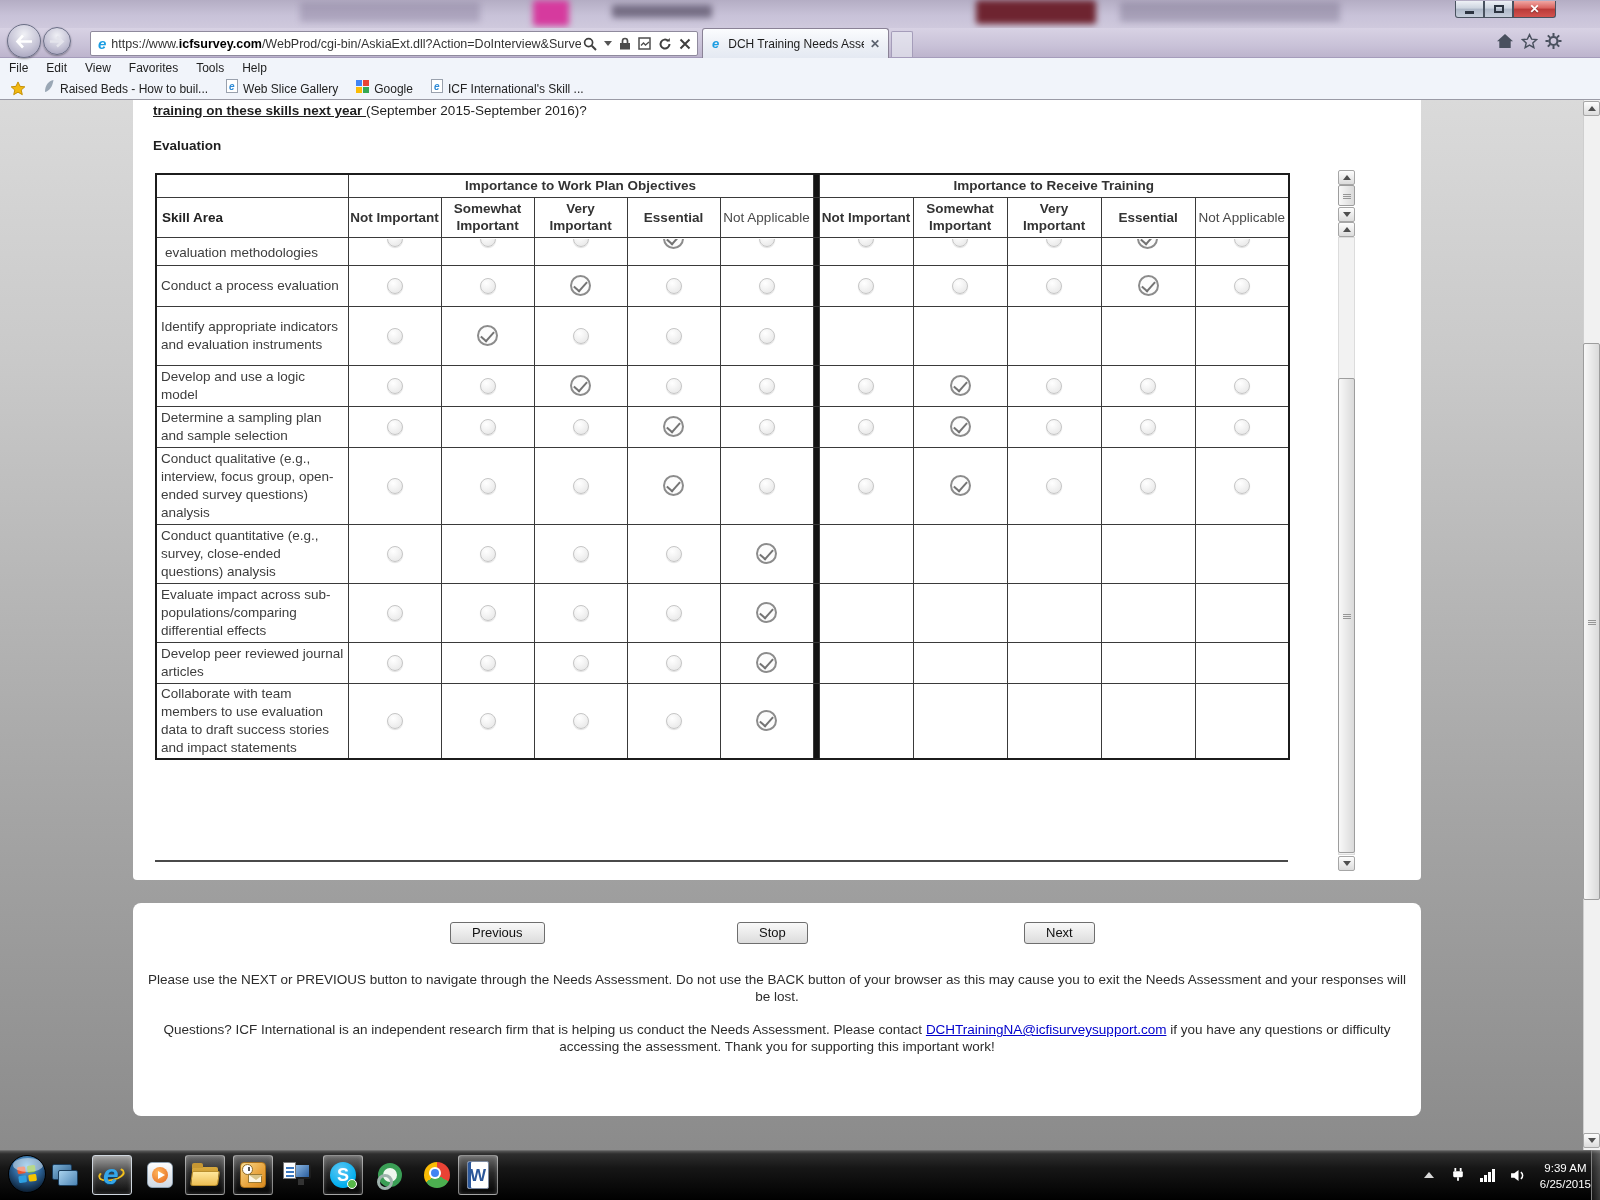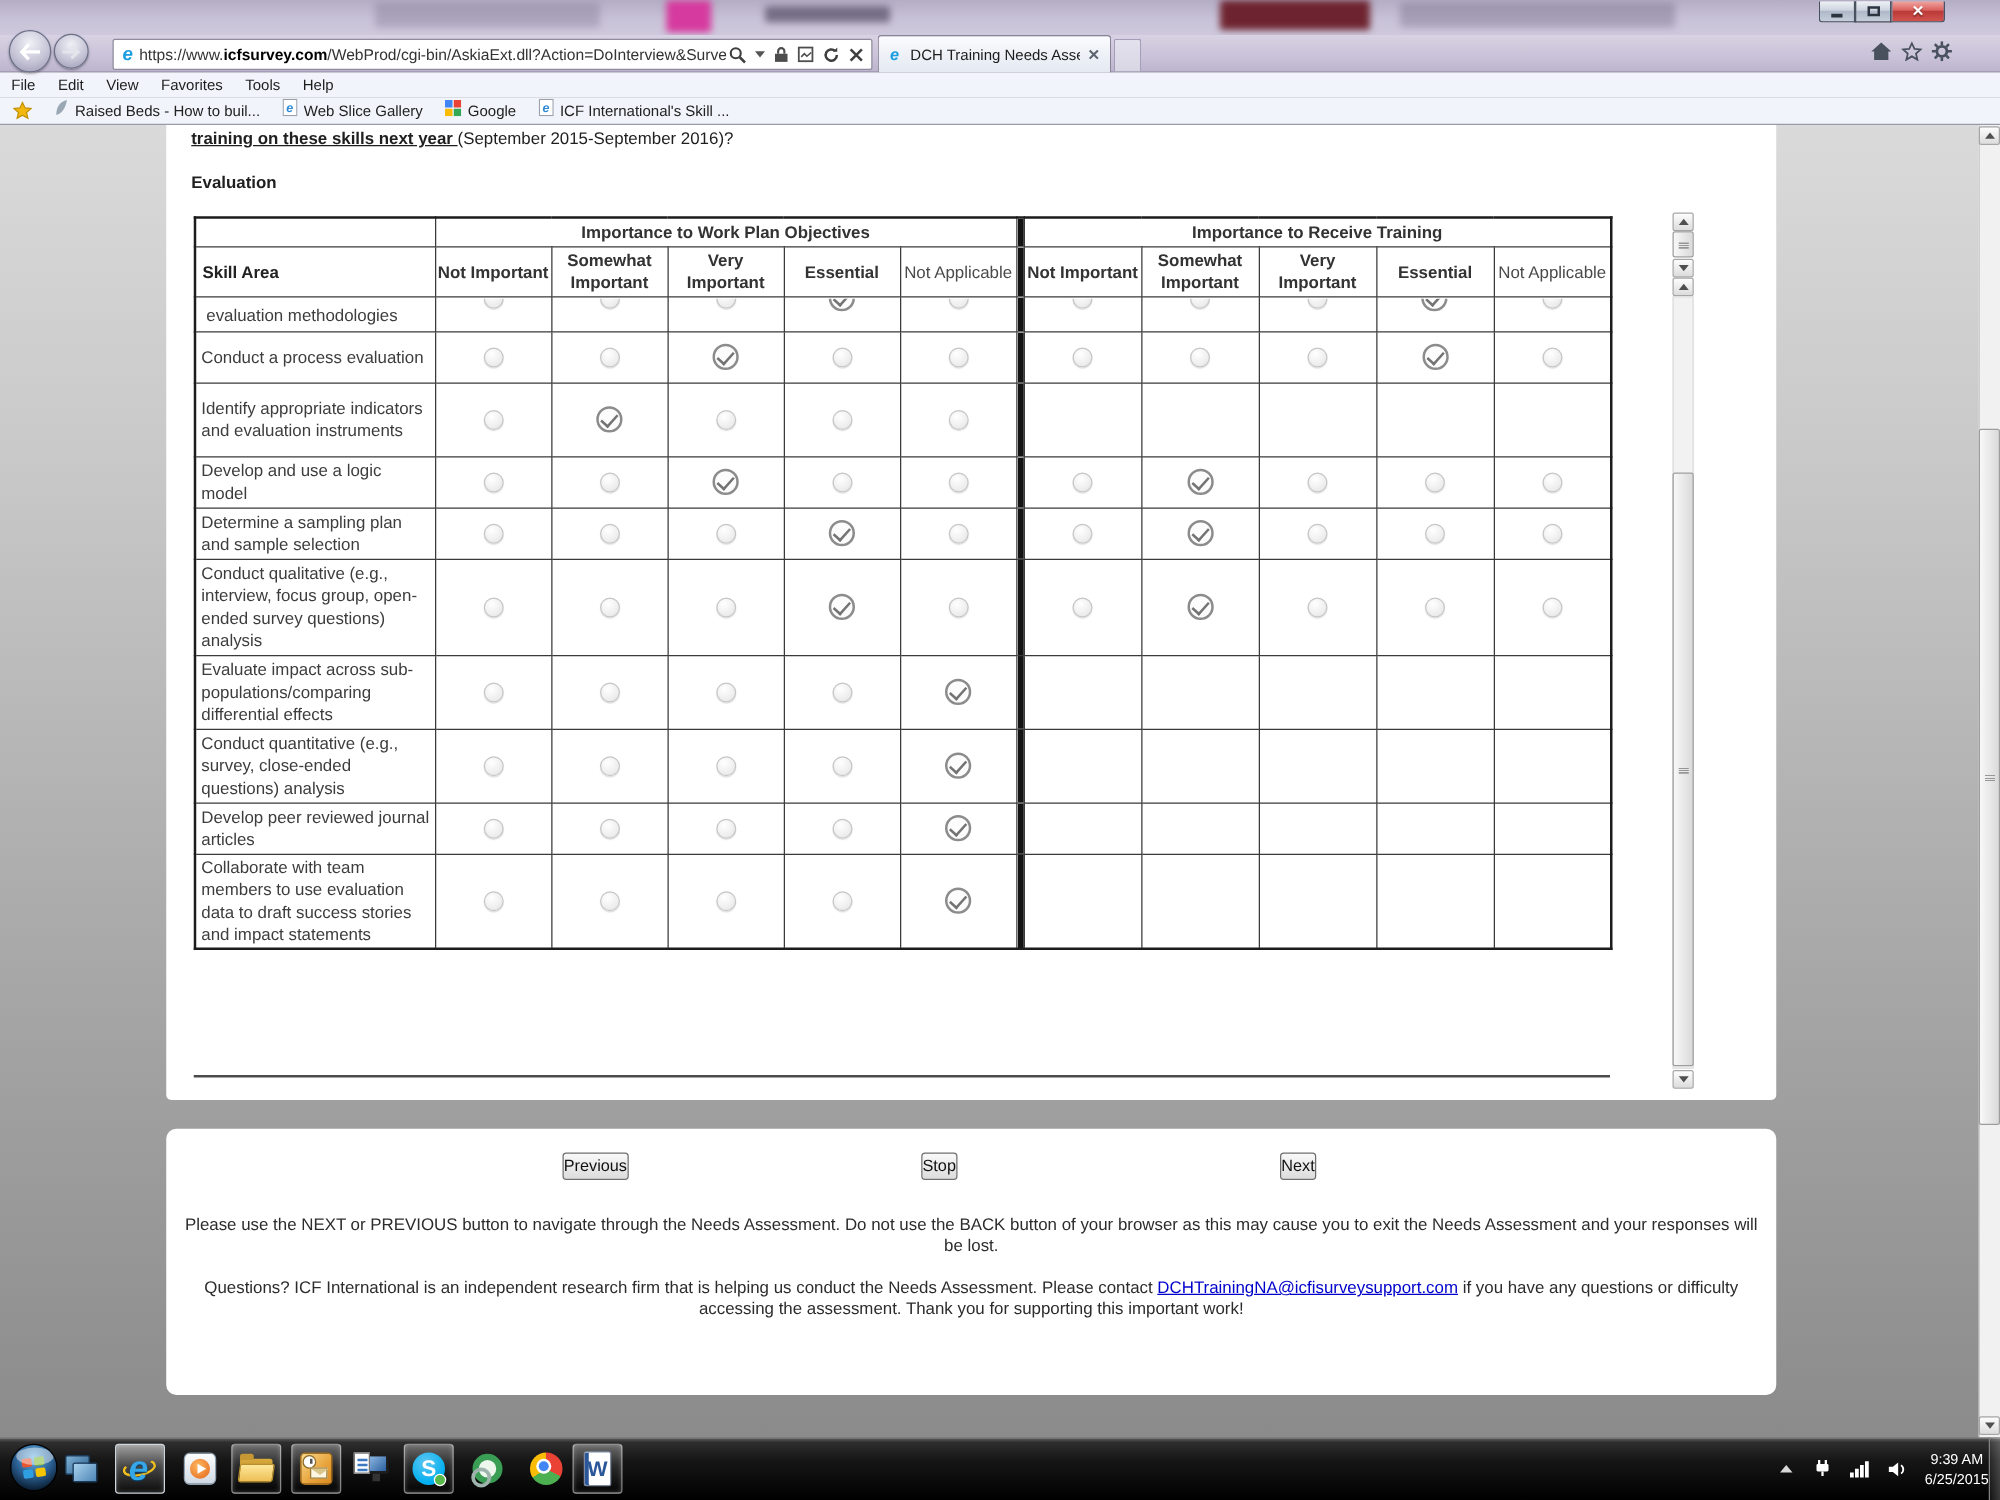--- a/index.html
+++ b/index.html
@@ -99,21 +99,21 @@
   .tri-dn{width:0;height:0;border-left:4px solid transparent;border-right:4px solid transparent;border-top:5px solid #4f4f4f}
   .sthumb{position:absolute;width:17px;background:linear-gradient(90deg,#f8f8f8,#dadada);
     border:1px solid #9d9d9d;border-radius:2px}
   .sthumb::after{content:"";position:absolute;left:50%;top:50%;width:8px;height:5px;margin:-2px 0 0 -4px;
     background:repeating-linear-gradient(180deg,#969696 0 1px,transparent 1px 2px)}
   .iscroll{position:absolute;left:1204px;top:70px;width:19px;height:706px}
   .iscroll .track{position:absolute;left:1px;width:17px;background:#f2f2f2;border:1px solid #dcdcdc}
   .mainscroll{position:absolute;right:0;top:0;width:17px;height:1050px;background:#f1f1f1;border-left:1px solid #cfcfcf}
 
   
-  .navbtn{position:absolute;top:19px;height:22px;padding:0 0;font-size:13px;color:#111;
+  .navbtn{position:absolute;top:19px;height:22px;padding:0 21px;font-size:13px;color:#111;
     font-family:"Liberation Sans",sans-serif;background:linear-gradient(180deg,#f9f9f9,#dcdcdc);
     border:1px solid #6e6e6e;border-radius:3px;text-align:center;line-height:20px}
   .btn-prev{left:317px}.btn-stop{left:604px}.btn-next{left:891px}
   .footnote{position:absolute;left:9px;width:1270px;text-align:center;font-size:13.5px;color:#2c2c2c;line-height:17px}
   .fn1{top:68px}
   .fn2{top:118px}
   .maillink{color:#0000cc;text-decoration:underline}
 
   
   .taskbar{position:absolute;left:0;top:1150px;width:1600px;height:50px;
@@ -474,35 +474,35 @@
                 <td class="rc"><span class="r sel"></span></td>
                 <td class="rc"><span class="r"></span></td>
                 <td class="gdiv"></td>
                 <td class="rc"><span class="r"></span></td>
                 <td class="rc"><span class="r sel"></span></td>
                 <td class="rc"><span class="r"></span></td>
                 <td class="rc"><span class="r"></span></td>
                 <td class="rc"><span class="r"></span></td>
               </tr>
               <tr style="height: 59px;">
+                <td class="skill">Conduct quantitative (e.g., survey, close-ended questions) analysis</td>
+                <td class="rc"><span class="r"></span></td>
+                <td class="rc"><span class="r"></span></td>
+                <td class="rc"><span class="r"></span></td>
+                <td class="rc"><span class="r"></span></td>
+                <td class="rc"><span class="r sel"></span></td>
+                <td class="gdiv"></td>
+                <td class="rc"></td>
+                <td class="rc"></td>
+                <td class="rc"></td>
+                <td class="rc"></td>
+                <td class="rc"></td>
+              </tr>
+              <tr style="height: 59px;">
                 <td class="skill">Evaluate impact across sub-populations/comparing differential effects</td>
-                <td class="rc"><span class="r"></span></td>
-                <td class="rc"><span class="r"></span></td>
-                <td class="rc"><span class="r"></span></td>
-                <td class="rc"><span class="r"></span></td>
-                <td class="rc"><span class="r sel"></span></td>
-                <td class="gdiv"></td>
-                <td class="rc"></td>
-                <td class="rc"></td>
-                <td class="rc"></td>
-                <td class="rc"></td>
-                <td class="rc"></td>
-              </tr>
-              <tr style="height: 59px;">
-                <td class="skill">Conduct quantitative (e.g., survey, close-ended questions) analysis</td>
                 <td class="rc"><span class="r"></span></td>
                 <td class="rc"><span class="r"></span></td>
                 <td class="rc"><span class="r"></span></td>
                 <td class="rc"><span class="r"></span></td>
                 <td class="rc"><span class="r sel"></span></td>
                 <td class="gdiv"></td>
                 <td class="rc"></td>
                 <td class="rc"></td>
                 <td class="rc"></td>
                 <td class="rc"></td>

